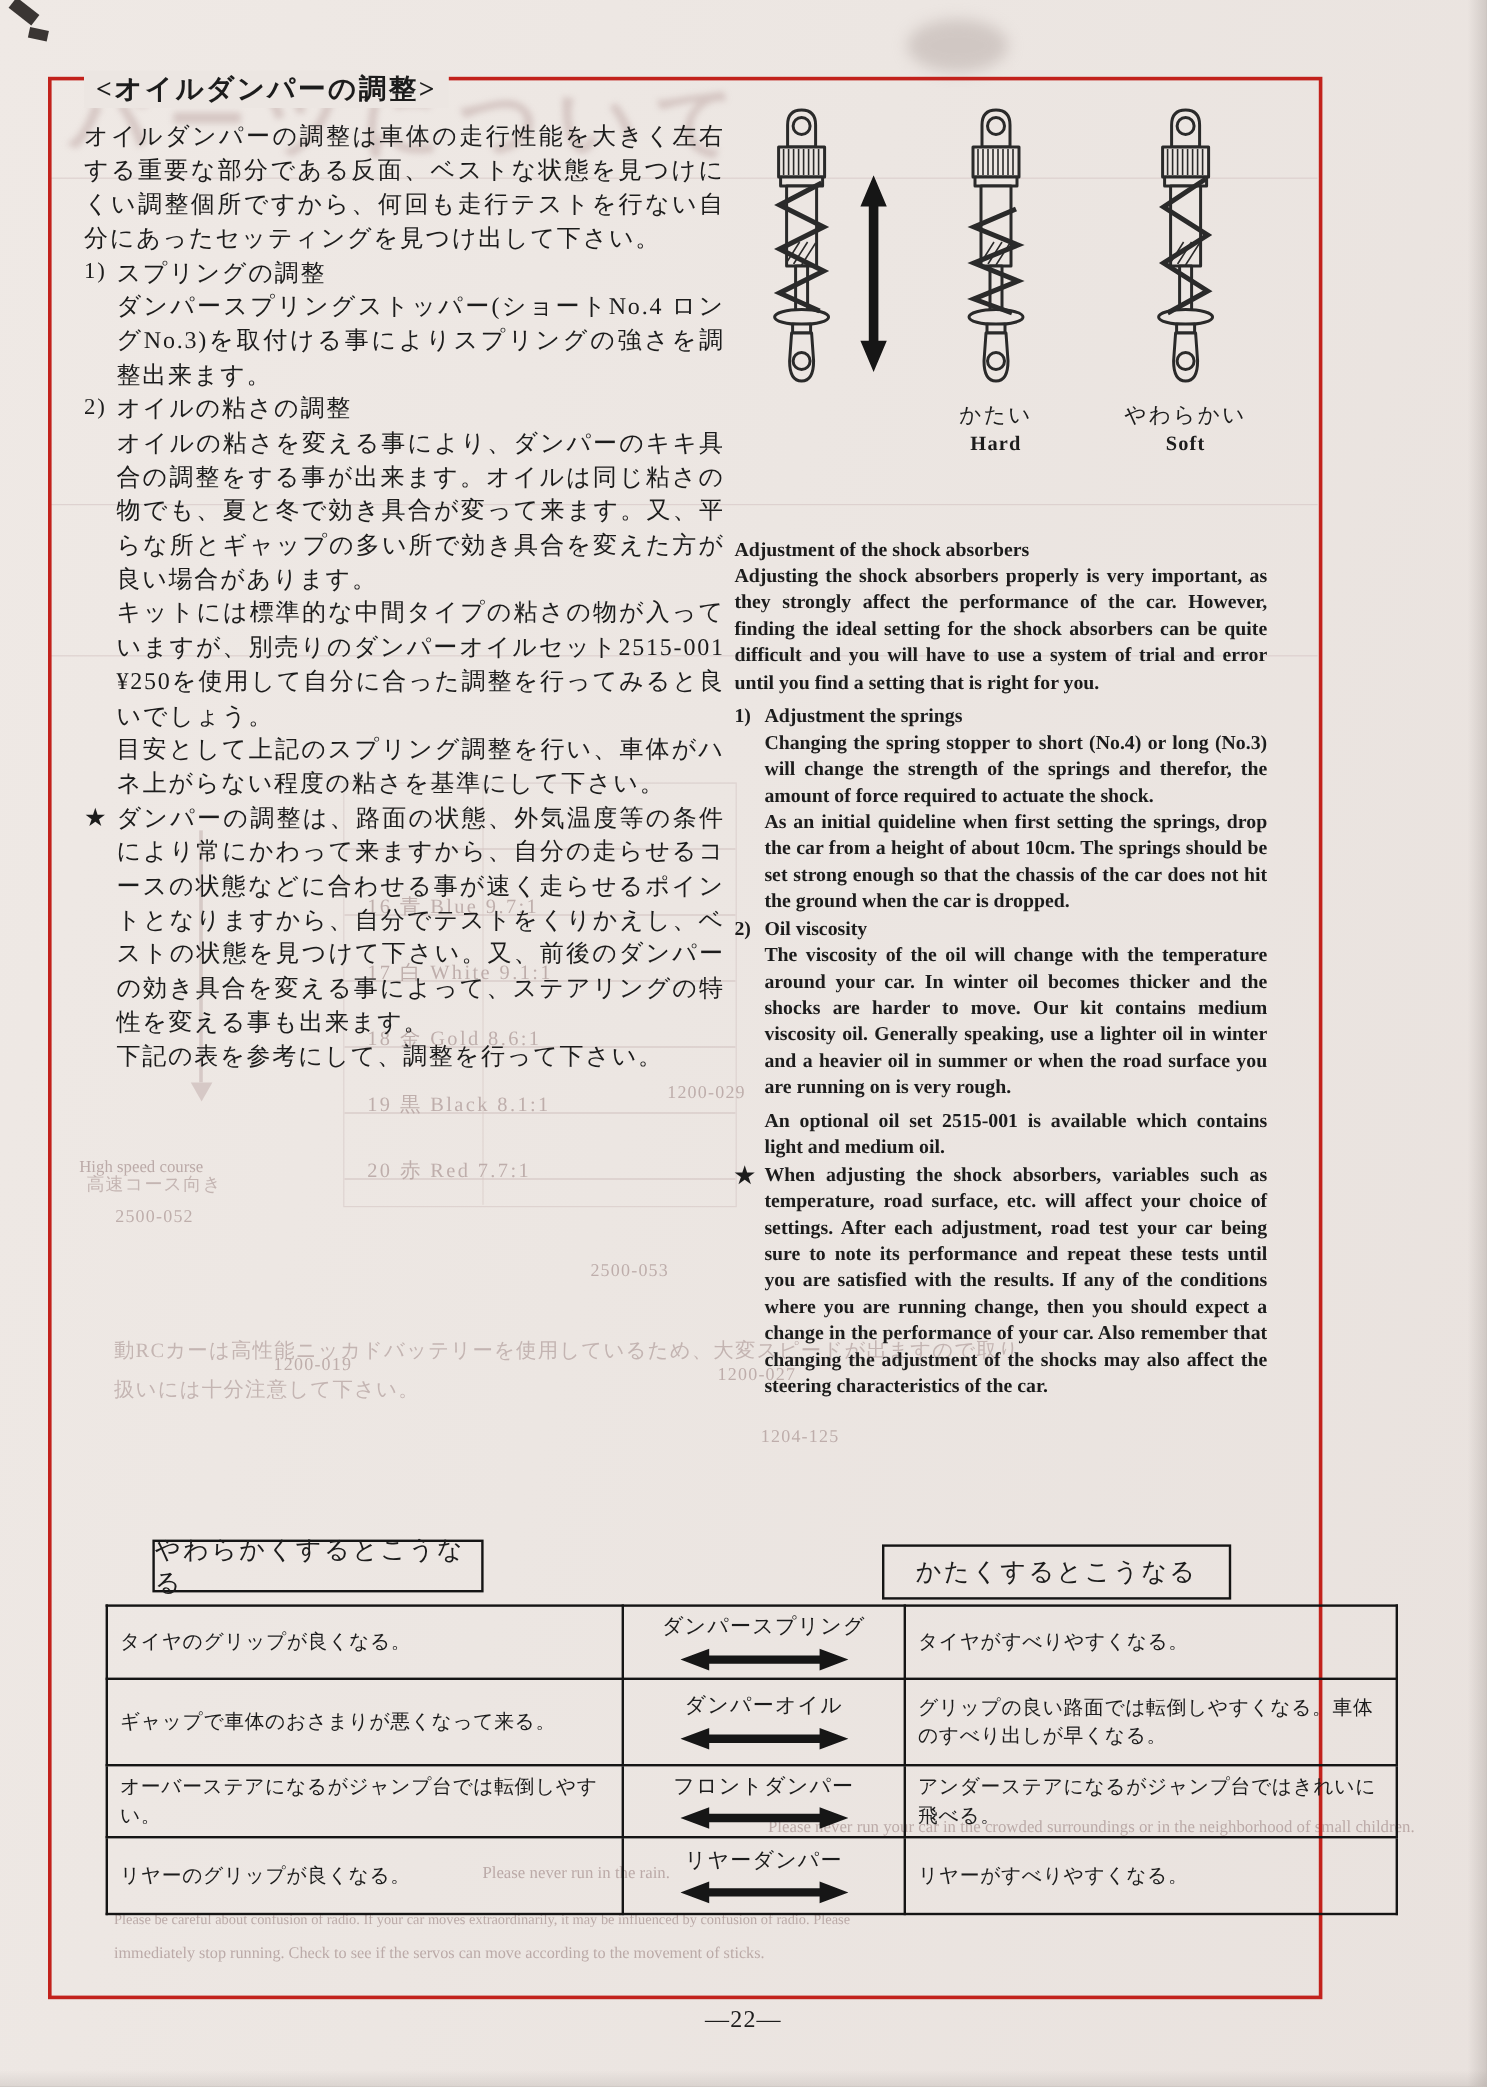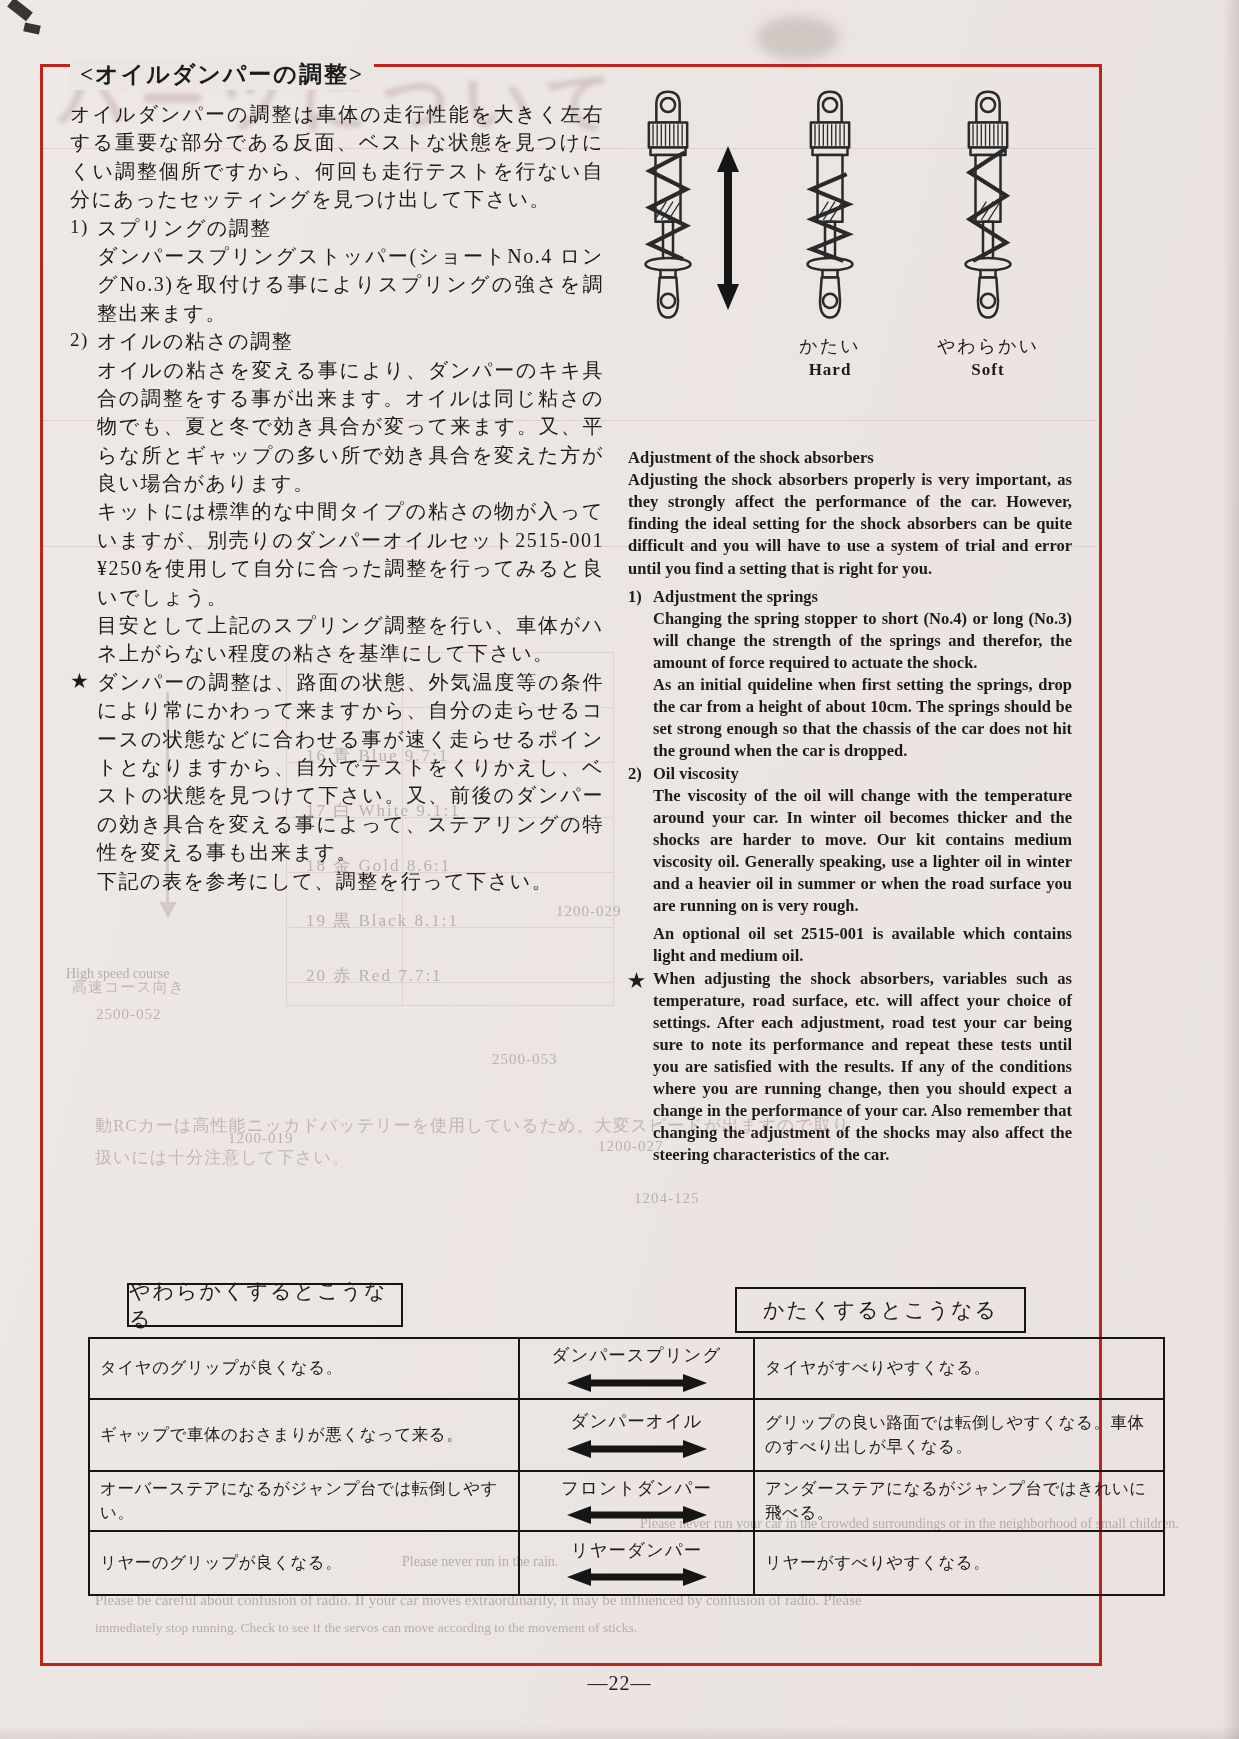--- a/index.html
+++ b/index.html
@@ -68,21 +68,21 @@
   
   .figure{position:absolute;left:608px;top:84px;width:478px;height:322px;z-index:3;}
   .damper{position:absolute;width:100px;height:242px;}
   .varrow{position:absolute;}
   .fig-label{position:absolute;text-align:center;font-size:18px;letter-spacing:2px;}
   .fig-label.en{font-weight:700;font-size:17px;letter-spacing:1px;}
 
   
   .en-col{
     position:absolute;left:612px;top:447px;width:444px;z-index:3;
-    font-size:16.5px;line-height:1.34;font-weight:700;text-align:justify;margin-left:16px;
+    font-size:16.5px;line-height:1.34;font-weight:700;text-align:justify;
   }
   .en-col p{margin:0;}
   .en-heading{margin:0 0 1px 0;}
   .en-item{display:grid;grid-template-columns:25px 1fr;}
   .en-item .marker{font-weight:700;}
   .en-item .star{font-size:19px;}
   .en-gap{height:6px;}
 
   
   .hdr-box{
@@ -134,21 +134,21 @@
     <div class="g g-num" style="left:228px;top:1090px;margin-top:40px;">1200-019</div>
     <div class="g g-num" style="left:492px;top:1051px;">2500-053</div>
     <div class="g g-num" style="left:598px;top:1138px;">1200-027</div>
     <div class="g g-num" style="left:634px;top:1190px;">1204-125</div>
     <div class="g g-num" style="left:556px;top:903px;">1200-029</div>
     <div class="g g-num" style="left:96px;top:1006px;">2500-052</div>
     <div class="g g-ja" style="left:95px;top:1114px;">動RCカーは高性能ニッカドバッテリーを使用しているため、大変スピードが出ますので取り</div>
     <div class="g g-ja" style="left:95px;top:1146px;">扱いには十分注意して下さい。</div>
     <div class="g g-small" style="left:640px;top:1516px;">Please never run your car in the crowded surroundings or in the neighborhood of small children.</div>
     <div class="g g-small" style="left:402px;top:1554px;">Please never run in the rain.</div>
-    <div class="g g-small" style="left:95px;top:1592px;font-size:15px;">Please be careful about confusion of radio. If your car moves extraordinarily, it may be influenced by confusion of radio. Please</div>
+    <div class="g g-small" style="left:95px;top:1592px;font-size:12px;">Please be careful about confusion of radio. If your car moves extraordinarily, it may be influenced by confusion of radio. Please</div>
     <div class="g g-small" style="left:95px;top:1620px;font-size:13.5px;">immediately stop running. Check to see if the servos can move according to the movement of sticks.</div>
     <div class="smudge" style="left:756px;top:16px;width:84px;height:44px;background:#b6aaa6;opacity:.5;"></div>
     <div class="corner-mark" style="left:8px;top:4px;width:24px;height:11px;transform:rotate(38deg);"></div>
     <div class="corner-mark" style="left:24px;top:24px;width:16px;height:9px;transform:rotate(12deg);"></div>
     <div class="edge-right"></div>
     <div class="edge-bottom"></div>
   </div>
 
   <div class="red-border"></div>
   <div class="page-title">&lt;オイルダンパーの調整&gt;</div>

